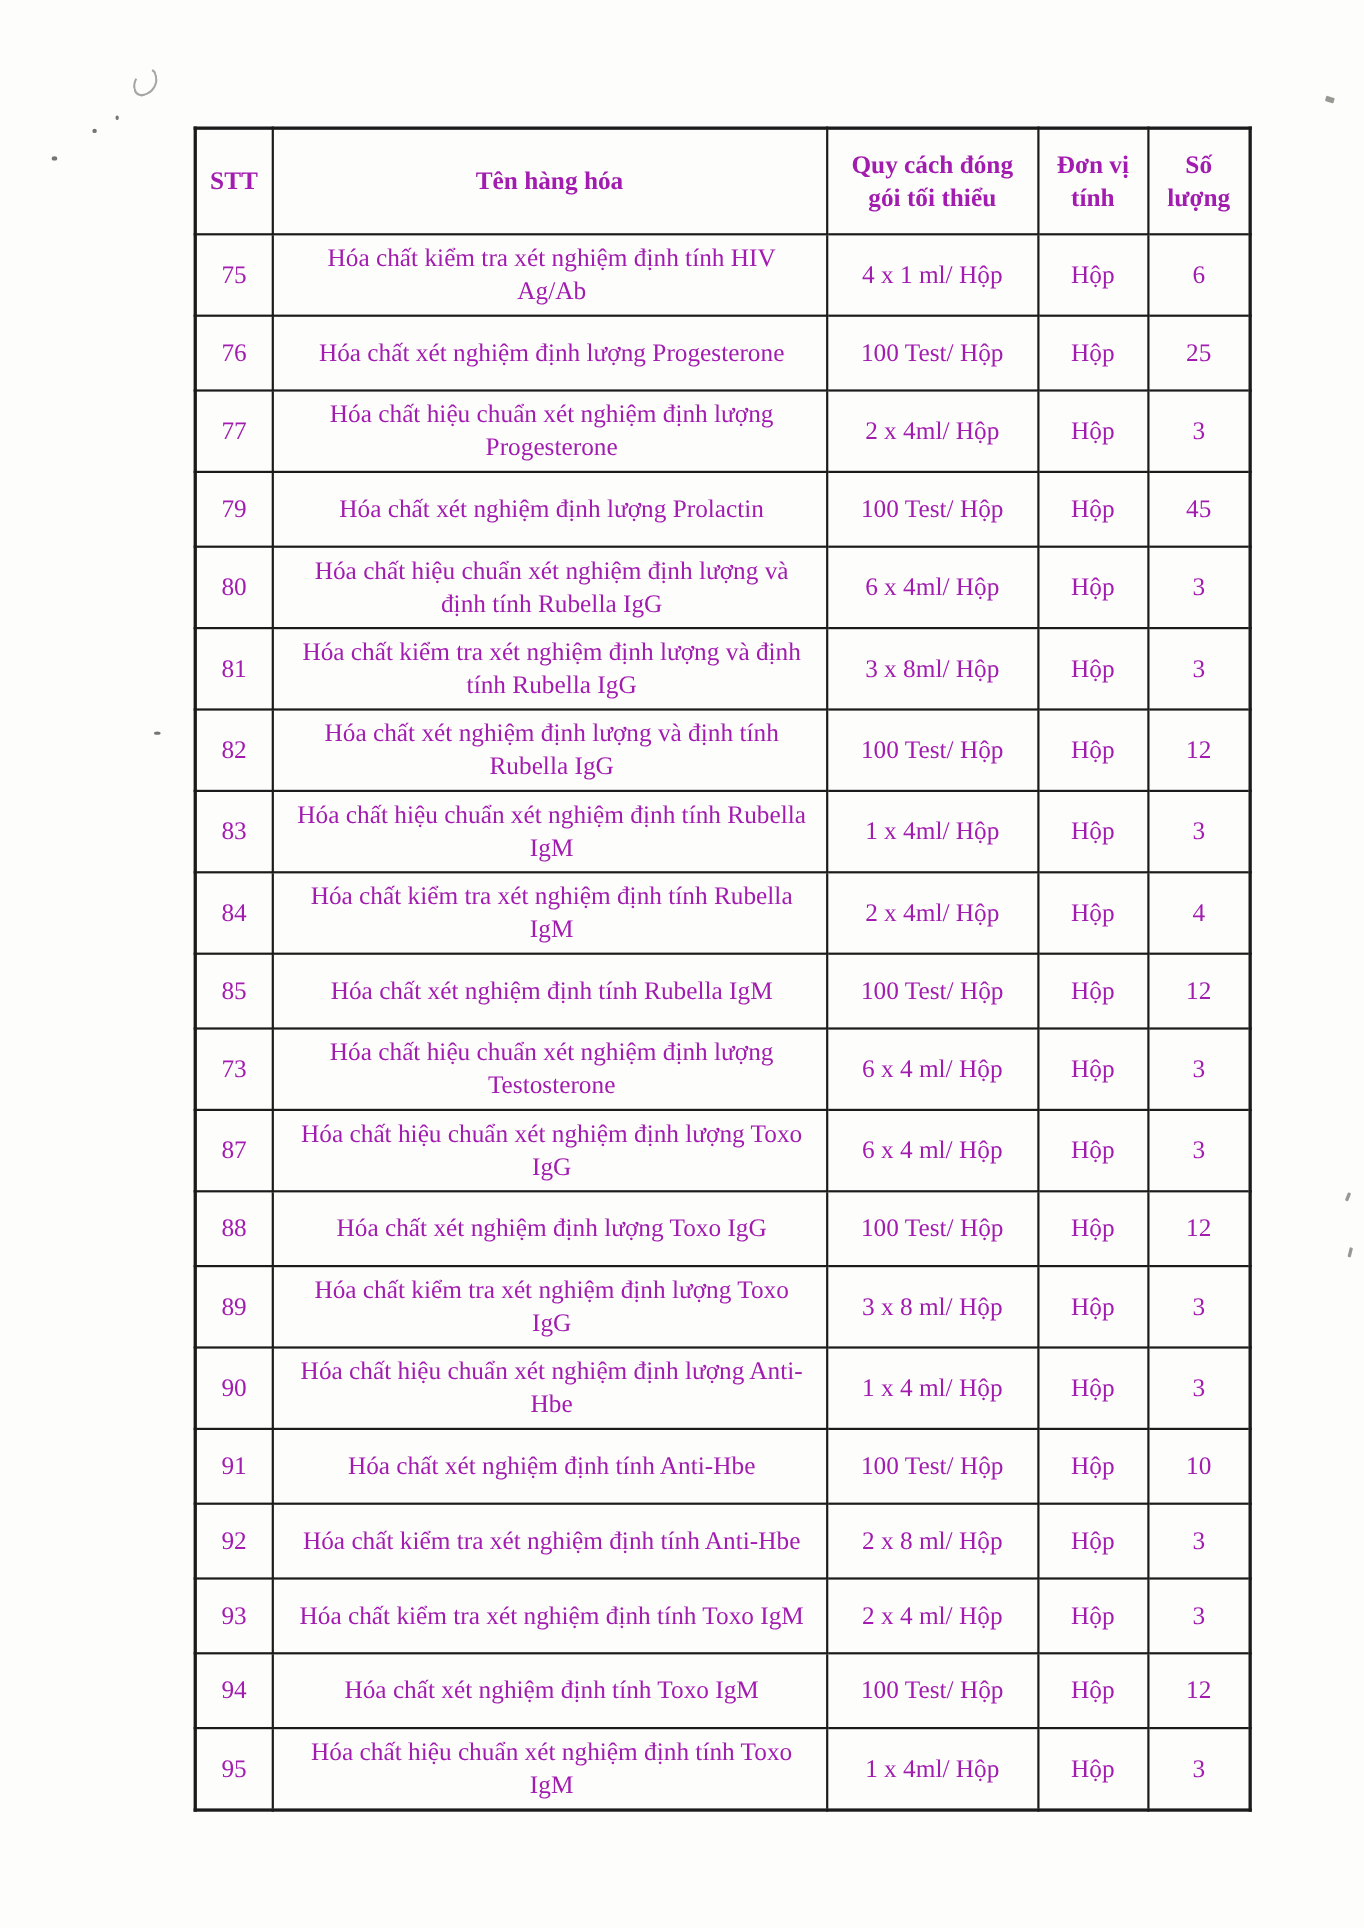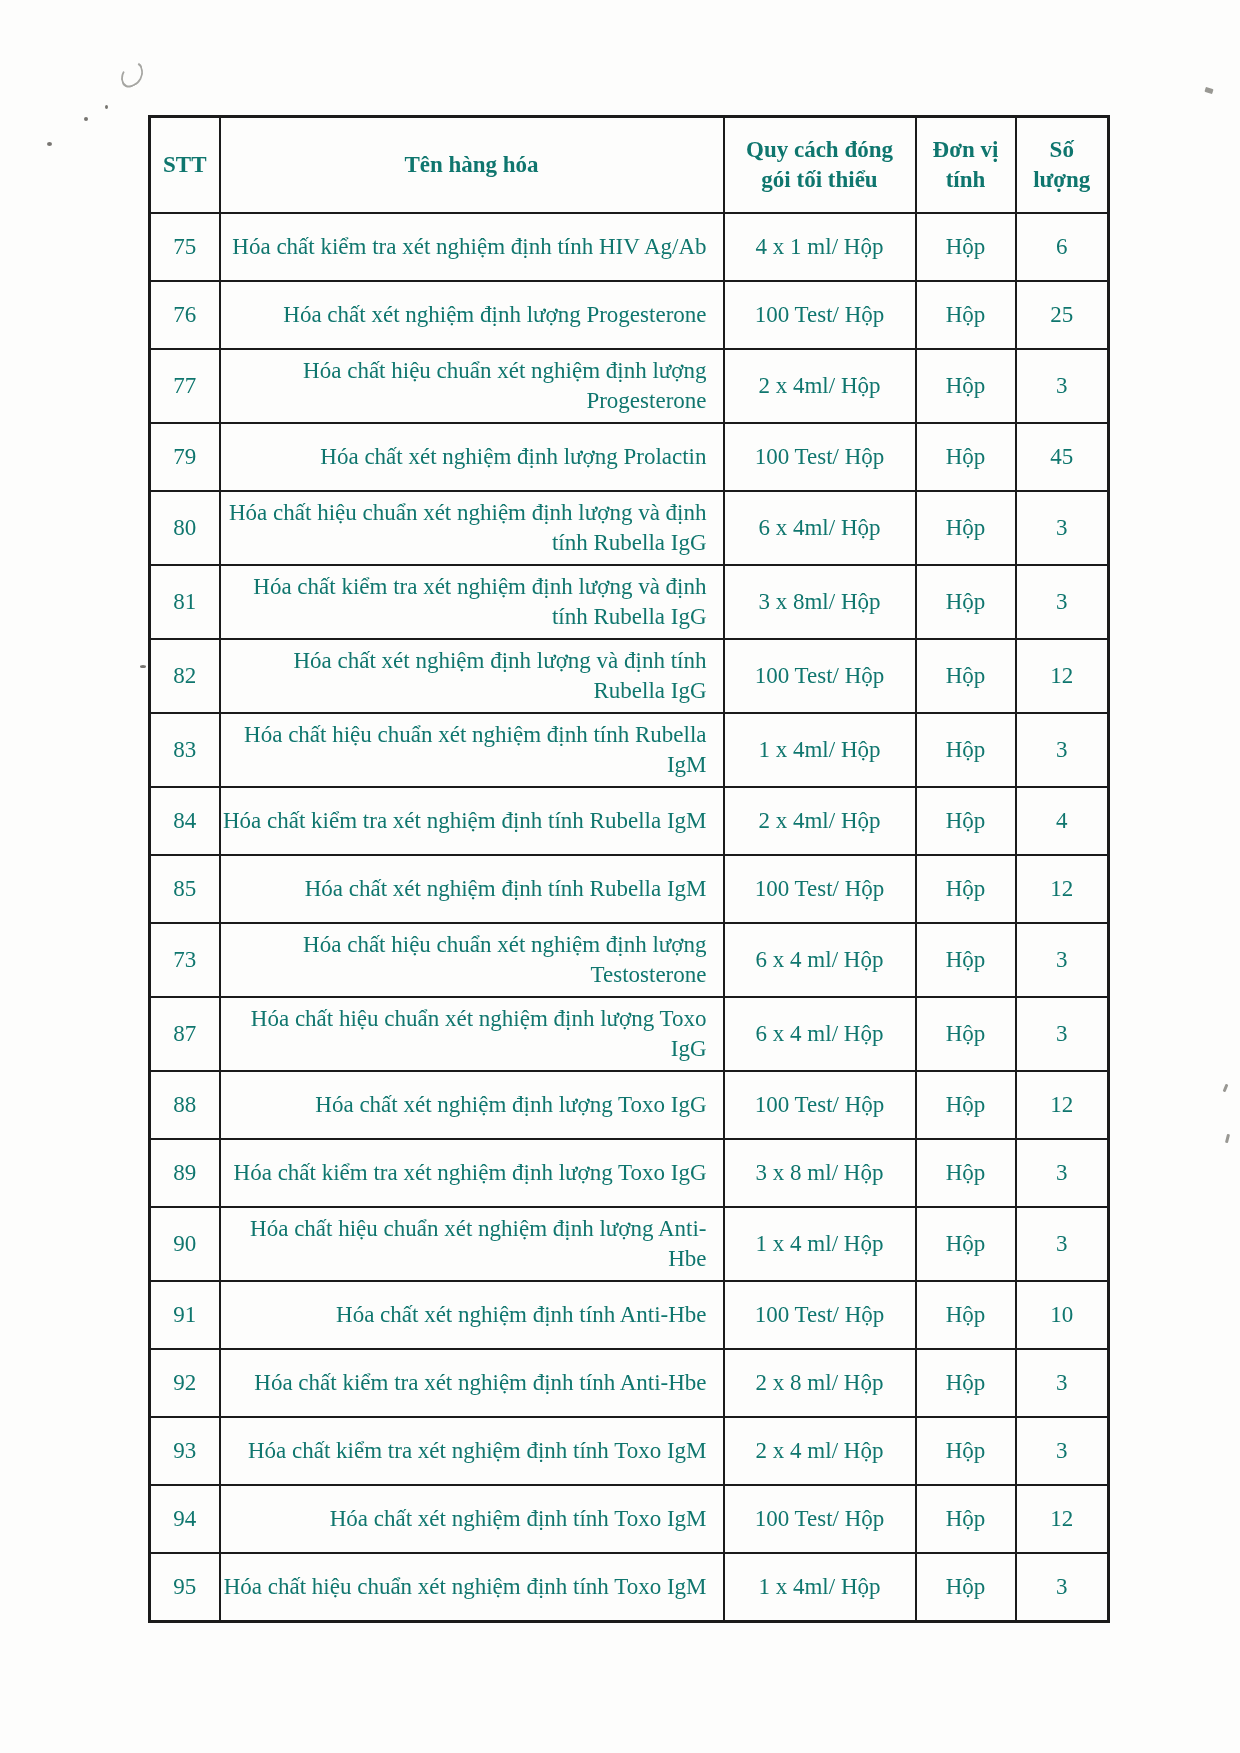--- a/index.html
+++ b/index.html
@@ -13,29 +13,29 @@
     height: 1753px;
     background: #fdfdfc;
     overflow: hidden;
     font-family: "Liberation Serif", "DejaVu Serif", serif;
     color: #161616;
   }
 
   
   table.goods {
     position: absolute;
-    left: 148px;
+    left: 176px;
     top: 115px;
     width: 959px;
     border-collapse: collapse;
     table-layout: fixed;
     border: 3px solid #1b1b1b;
     font-size: 23px;
     line-height: 30px;
-    color: #0f766e;
+    color: #a21caf;
   }
   table.goods col.c-stt  { width: 70px; }
   table.goods col.c-name { width: 504px; }
   table.goods col.c-pack { width: 192px; }
   table.goods col.c-unit { width: 100px; }
   table.goods col.c-qty  { width: 93px; }
 
   table.goods th,
   table.goods td {
     border: 2px solid #1b1b1b;
@@ -44,21 +44,21 @@
   }
   table.goods thead th {
     font-weight: bold;
     text-align: center;
     height: 86px;
     padding: 4px 10px;
     line-height: 30px;
   }
   table.goods tbody tr { height: 47px; }
   table.goods td.c-stt  { text-align: center; padding: 18px 4px; }
-  table.goods td.c-name { text-align: right;   padding: 6px 16px 6px 2px; }
+  table.goods td.c-name { text-align: center;   padding: 6px 16px 6px 20px; }
   table.goods td.c-pack { text-align: center; padding: 6px 8px; }
   table.goods td.c-unit { text-align: center; padding: 6px 16px; }
   table.goods td.c-qty  { text-align: center; padding: 6px 6px; }
 
   
   .artifact { position: absolute; pointer-events: none; }
   .squiggle {
     left: 120px; top: 64px;
     width: 20px; height: 18px;
     border: 2px solid #8a8a85;

